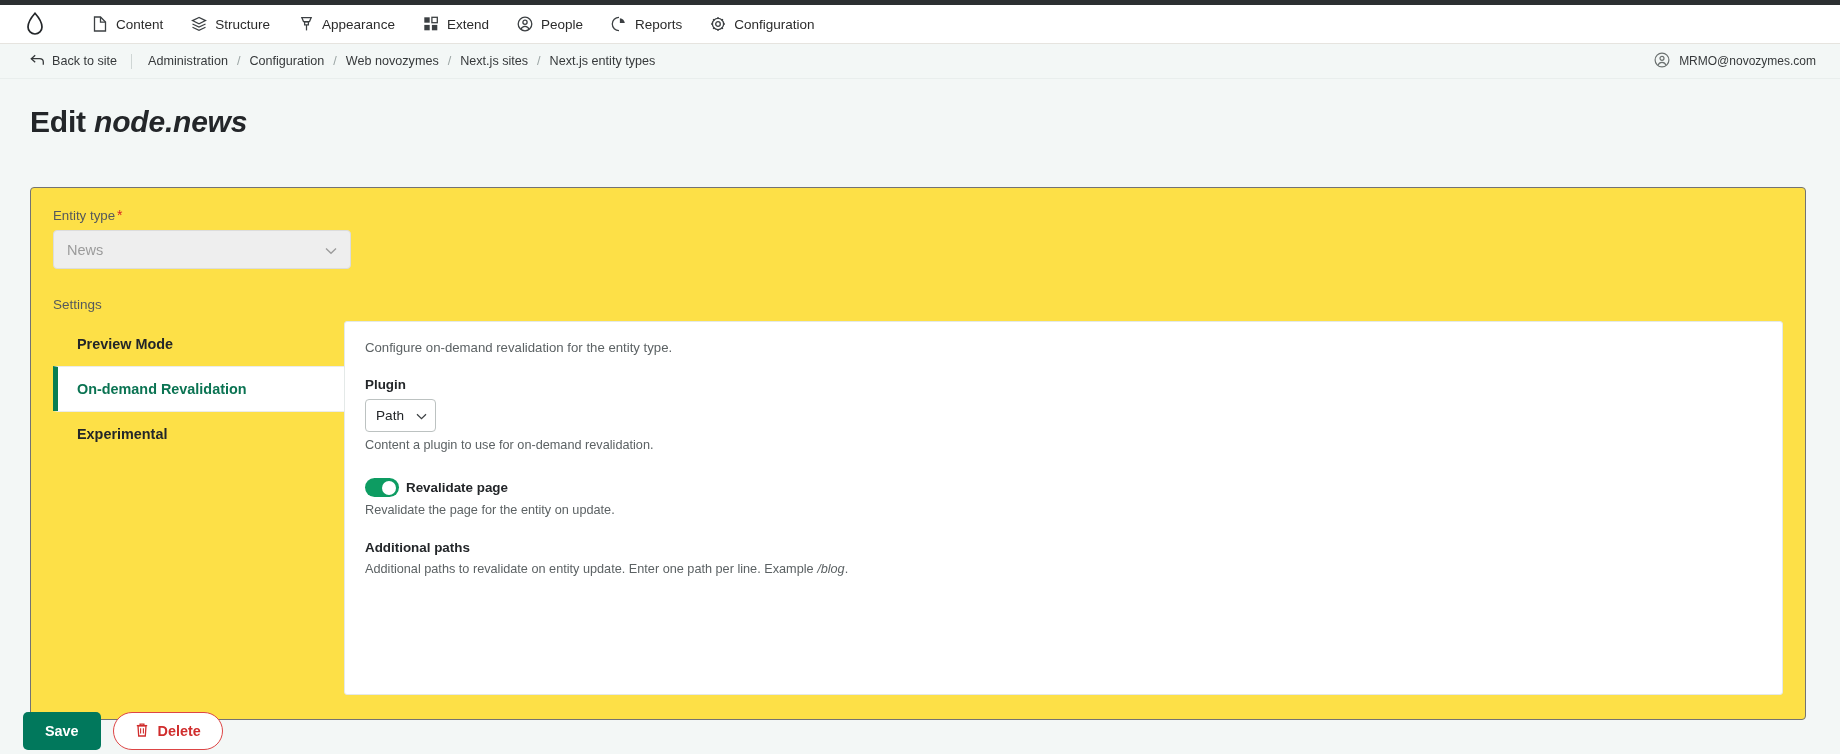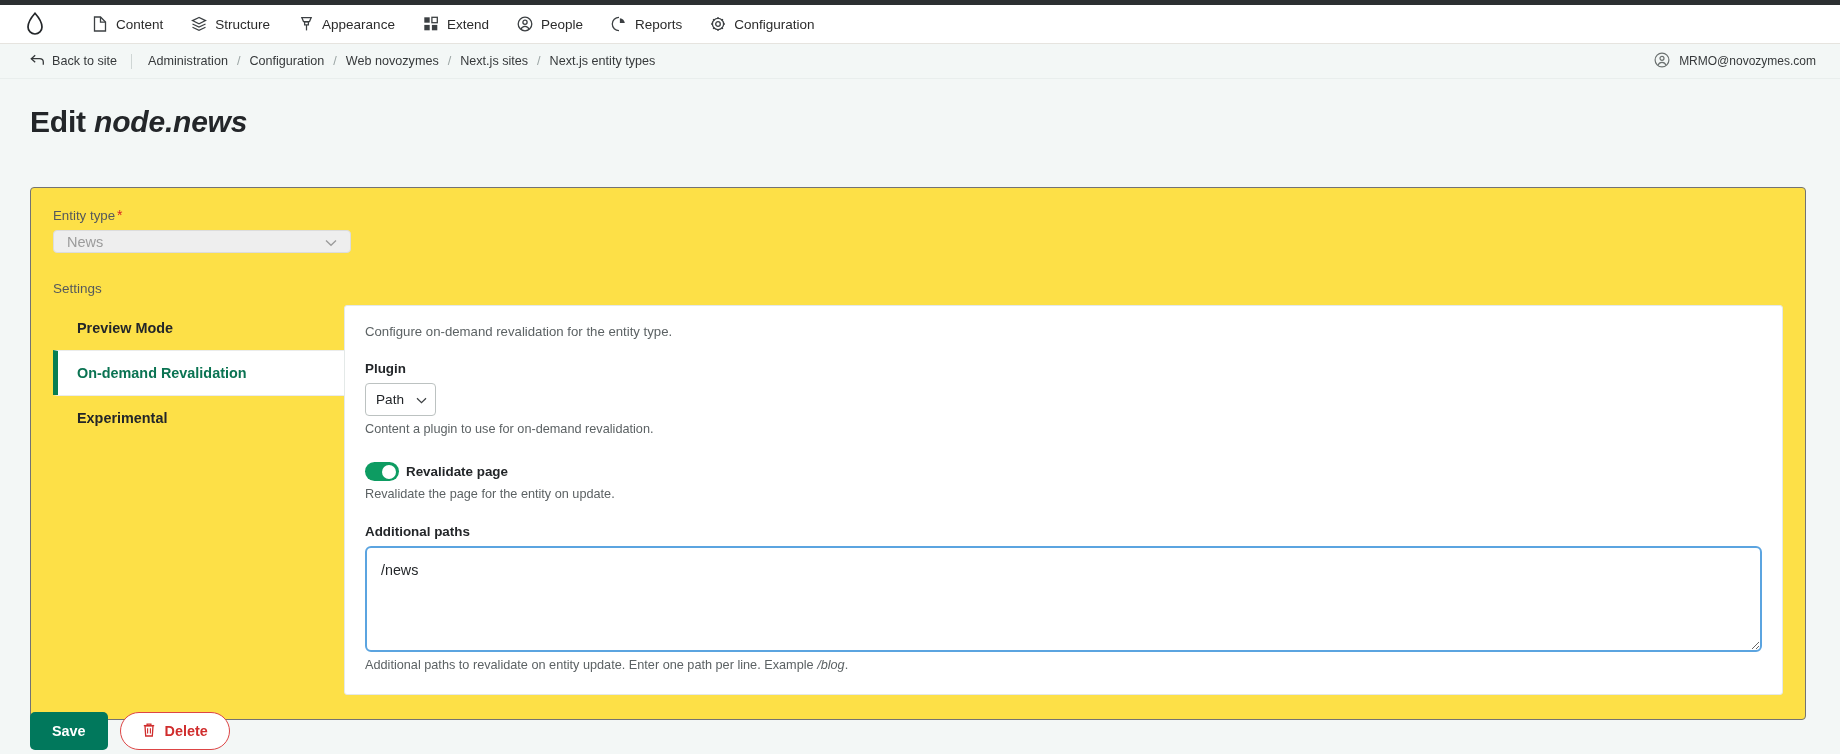--- a/index.html
+++ b/index.html
@@ -121,21 +121,21 @@
     color: #55595c;
     margin-bottom: 7px;
     display: flex;
     align-items: flex-start;
     gap: 2px;
   }
   .req { color: #d72222; font-size: 14px; line-height: 1; }
 
   .select-disabled {
     width: 298px;
-    height: 23px;
+    height: 39px;
     background: #eeeeee;
     border: 1px solid #dcdcdc;
     border-radius: 4px;
     display: flex;
     align-items: center;
     padding: 0 13px;
     font-size: 14.5px;
     color: #9b9b9b;
     justify-content: space-between;
     cursor: not-allowed;
@@ -265,21 +265,21 @@
     color: #232629;
     resize: vertical;
     outline: none;
     background: #ffffff;
     line-height: 1.3;
   }
 
   
   .actions {
     position: absolute;
-    left: 30px;
+    left: 23px;
     top: 712px;
     display: flex;
     align-items: center;
     gap: 12px;
   }
   .btn-save {
     background: #01785c;
     color: #ffffff;
     font-size: 14.4px;
     font-weight: 700;
@@ -485,21 +485,20 @@
       <div class="toggle-row">
         <div class="toggle">
           <div class="knob"></div>
         </div>
         <span class="toggle-label">Revalidate page</span>
       </div>
       <div class="help">Revalidate the page for the entity on update.</div>
 
       
       <div class="sub-label paths-label">Additional paths</div>
-      <textarea class="paths" placeholder="" style="">/news</textarea>
       <div class="help">
         <span>Additional paths to revalidate on entity update. Enter one path per line. Example </span><em>/blog</em><span>.</span>
       </div>
 
     </div>
   </div>
 </div>
 
 <div class="actions">
   <button class="btn-save">Save</button>

